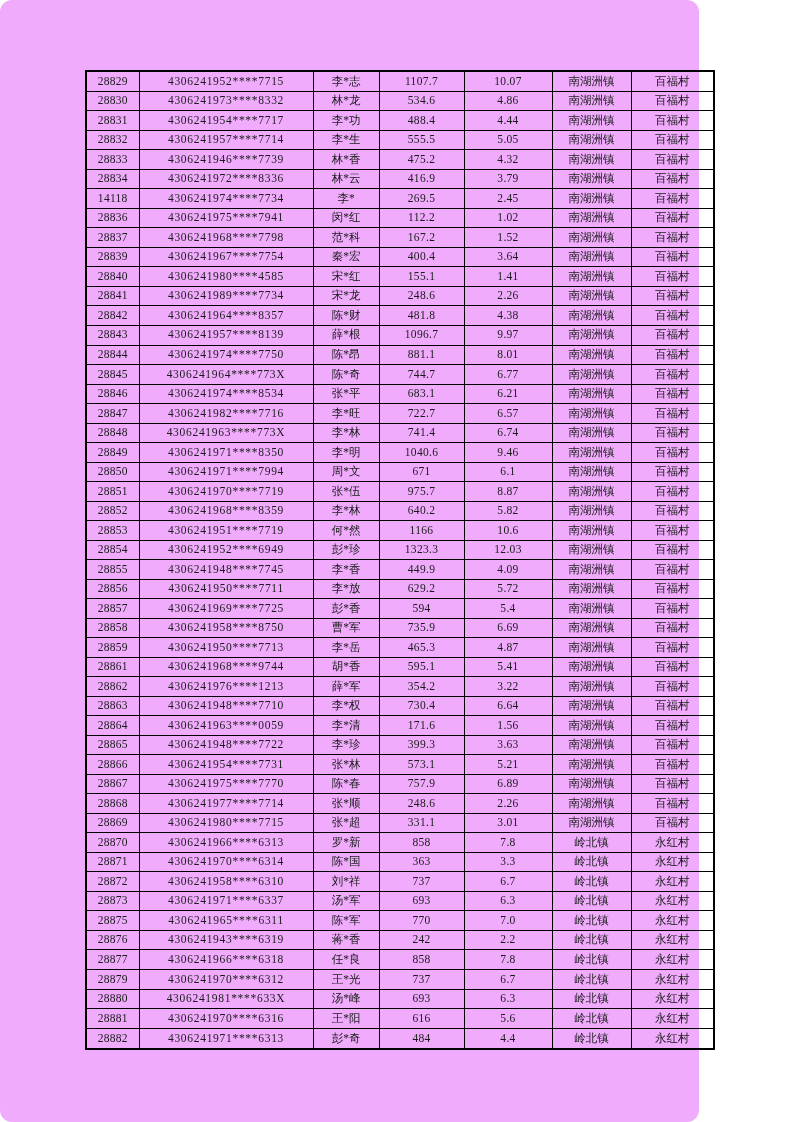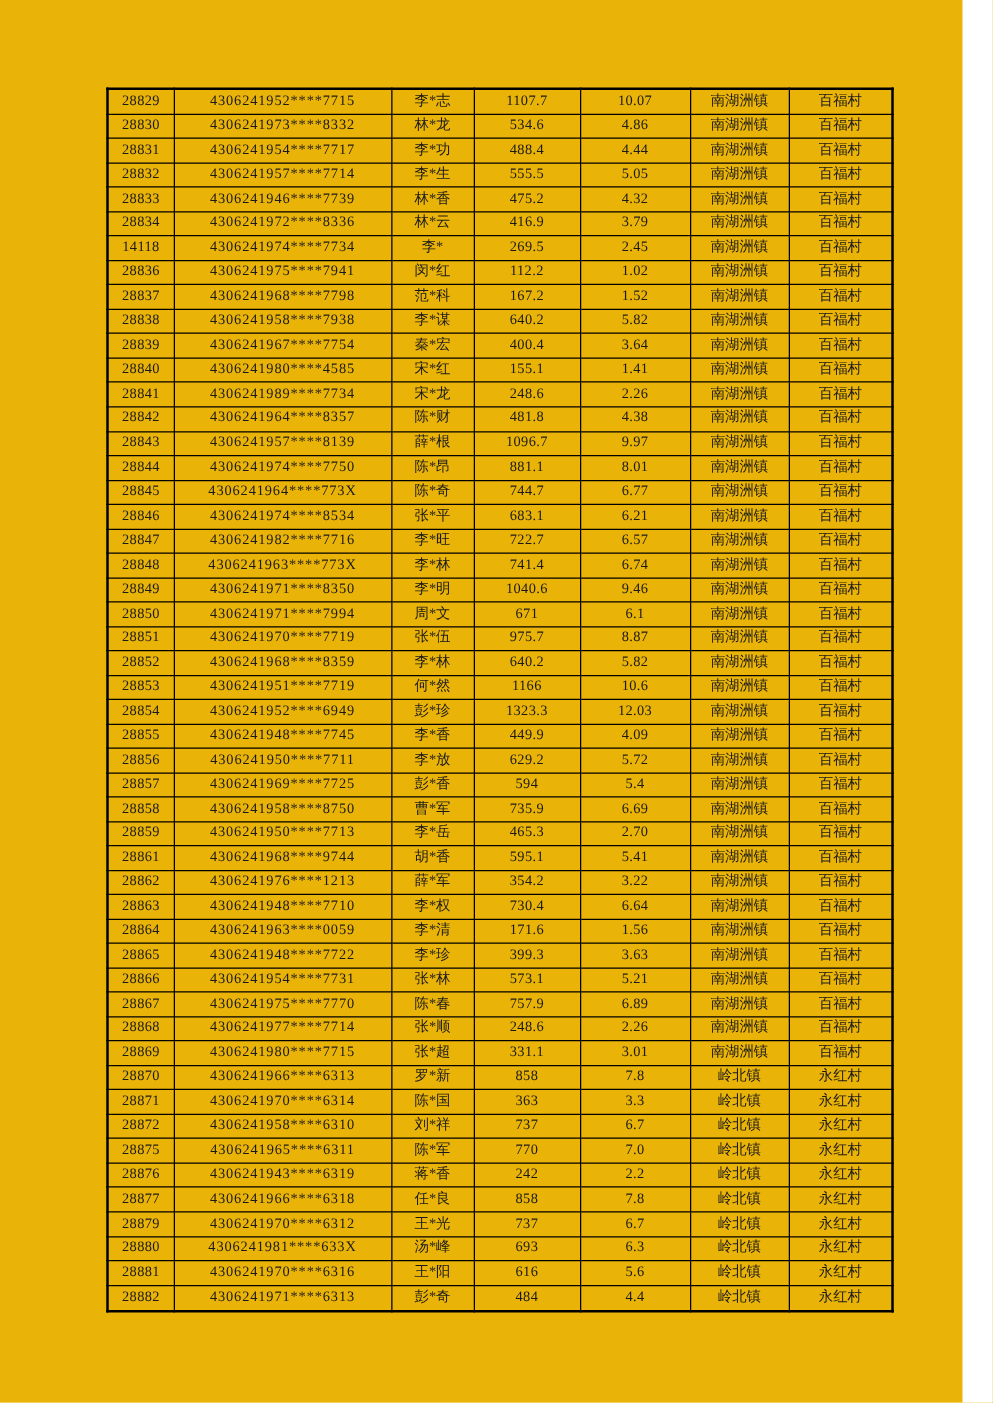--- a/index.html
+++ b/index.html
@@ -9,23 +9,24 @@
   }
   body {
     width: 794px;
     height: 1122px;
     font-family: "Liberation Serif", "DejaVu Serif", serif;
     position: relative;
     overflow: hidden;
   }
   .page {
     position: relative;
-    width: 770px;
+    width: 699px;
     height: 1122px;
-    background: #eab308;
+    background: #f0abfc;
+    border-radius: 12px;
   }
   table.records {
     position: absolute;
     left: 85px;
     top: 70px;
     width: 628px;
     height: 980px;
     border-collapse: collapse;
     table-layout: fixed;
     border: 2px solid #000000;
@@ -142,29 +143,20 @@
         <tr>
           <td class="cell-serial-number">28837</td>
           <td class="cell-masked-id">4306241968****7798</td>
           <td class="cell-masked-name">范*科</td>
           <td class="cell-value-1">167.2</td>
           <td class="cell-value-2">1.52</td>
           <td class="cell-town">南湖洲镇</td>
           <td class="cell-village">百福村</td>
         </tr>
         <tr>
-          <td class="cell-serial-number">28838</td>
-          <td class="cell-masked-id">4306241958****7938</td>
-          <td class="cell-masked-name">李*谋</td>
-          <td class="cell-value-1">640.2</td>
-          <td class="cell-value-2">5.82</td>
-          <td class="cell-town">南湖洲镇</td>
-          <td class="cell-village">百福村</td>
-        </tr>
-        <tr>
           <td class="cell-serial-number">28839</td>
           <td class="cell-masked-id">4306241967****7754</td>
           <td class="cell-masked-name">秦*宏</td>
           <td class="cell-value-1">400.4</td>
           <td class="cell-value-2">3.64</td>
           <td class="cell-town">南湖洲镇</td>
           <td class="cell-village">百福村</td>
         </tr>
         <tr>
           <td class="cell-serial-number">28840</td>
@@ -335,21 +327,21 @@
           <td class="cell-value-1">735.9</td>
           <td class="cell-value-2">6.69</td>
           <td class="cell-town">南湖洲镇</td>
           <td class="cell-village">百福村</td>
         </tr>
         <tr>
           <td class="cell-serial-number">28859</td>
           <td class="cell-masked-id">4306241950****7713</td>
           <td class="cell-masked-name">李*岳</td>
           <td class="cell-value-1">465.3</td>
-          <td class="cell-value-2">2.70</td>
+          <td class="cell-value-2">4.87</td>
           <td class="cell-town">南湖洲镇</td>
           <td class="cell-village">百福村</td>
         </tr>
         <tr>
           <td class="cell-serial-number">28861</td>
           <td class="cell-masked-id">4306241968****9744</td>
           <td class="cell-masked-name">胡*香</td>
           <td class="cell-value-1">595.1</td>
           <td class="cell-value-2">5.41</td>
           <td class="cell-town">南湖洲镇</td>
@@ -448,20 +440,29 @@
         <tr>
           <td class="cell-serial-number">28872</td>
           <td class="cell-masked-id">4306241958****6310</td>
           <td class="cell-masked-name">刘*祥</td>
           <td class="cell-value-1">737</td>
           <td class="cell-value-2">6.7</td>
           <td class="cell-town">岭北镇</td>
           <td class="cell-village">永红村</td>
         </tr>
         <tr>
+          <td class="cell-serial-number">28873</td>
+          <td class="cell-masked-id">4306241971****6337</td>
+          <td class="cell-masked-name">汤*军</td>
+          <td class="cell-value-1">693</td>
+          <td class="cell-value-2">6.3</td>
+          <td class="cell-town">岭北镇</td>
+          <td class="cell-village">永红村</td>
+        </tr>
+        <tr>
           <td class="cell-serial-number">28875</td>
           <td class="cell-masked-id">4306241965****6311</td>
           <td class="cell-masked-name">陈*军</td>
           <td class="cell-value-1">770</td>
           <td class="cell-value-2">7.0</td>
           <td class="cell-town">岭北镇</td>
           <td class="cell-village">永红村</td>
         </tr>
         <tr>
           <td class="cell-serial-number">28876</td>

